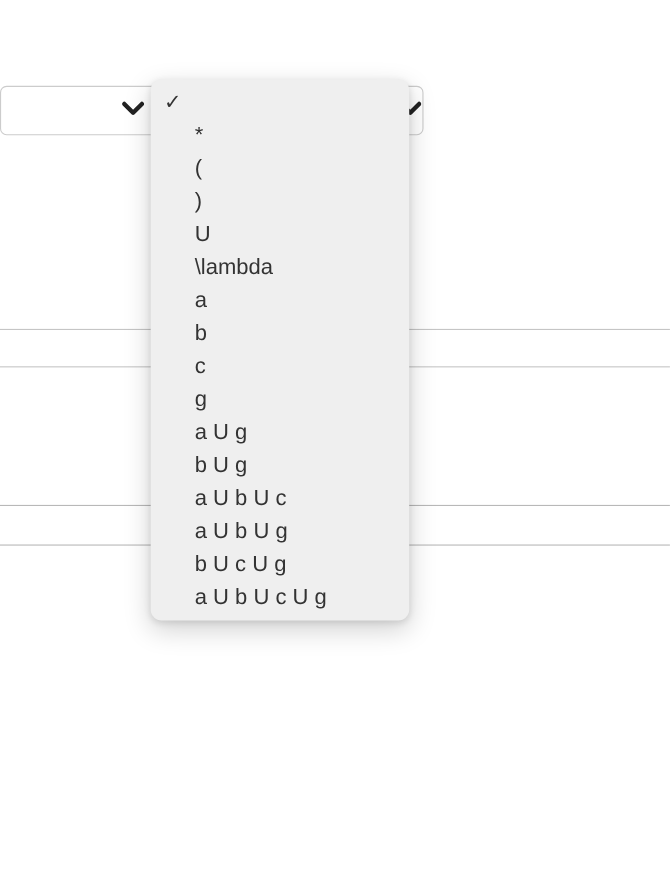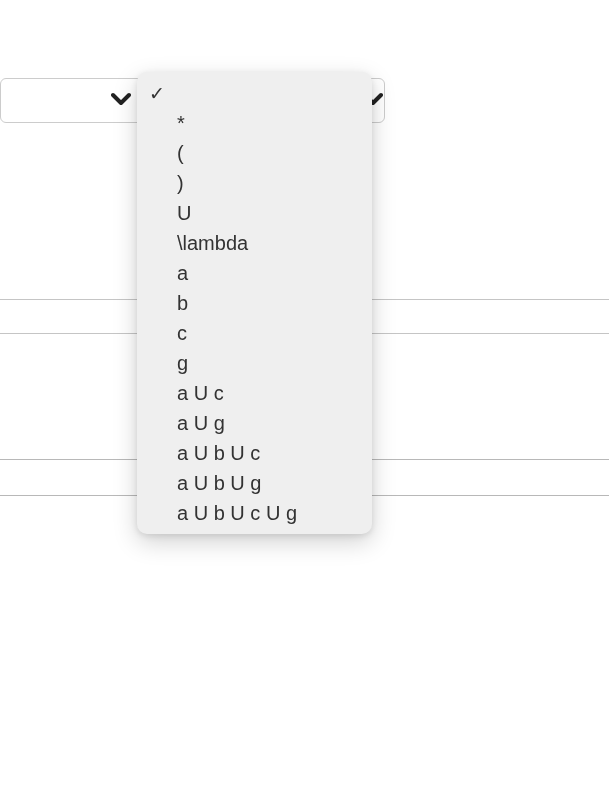--- a/index.html
+++ b/index.html
@@ -150,31 +150,35 @@
     <div class="dropdown-item">
       <span class="check-col"></span>
       <span class="item-label">c</span>
     </div>
     <div class="dropdown-item">
       <span class="check-col"></span>
       <span class="item-label">g</span>
     </div>
     <div class="dropdown-item">
       <span class="check-col"></span>
-      <span class="item-label">a U c</span>
+      <span class="item-label">a U g</span>
     </div>
     <div class="dropdown-item">
       <span class="check-col"></span>
-      <span class="item-label">a U g</span>
+      <span class="item-label">b U g</span>
     </div>
     <div class="dropdown-item">
       <span class="check-col"></span>
       <span class="item-label">a U b U c</span>
     </div>
     <div class="dropdown-item">
       <span class="check-col"></span>
       <span class="item-label">a U b U g</span>
     </div>
     <div class="dropdown-item">
       <span class="check-col"></span>
+      <span class="item-label">b U c U g</span>
+    </div>
+    <div class="dropdown-item">
+      <span class="check-col"></span>
       <span class="item-label">a U b U c U g</span>
     </div>
   </div>
 
 </body></html>

